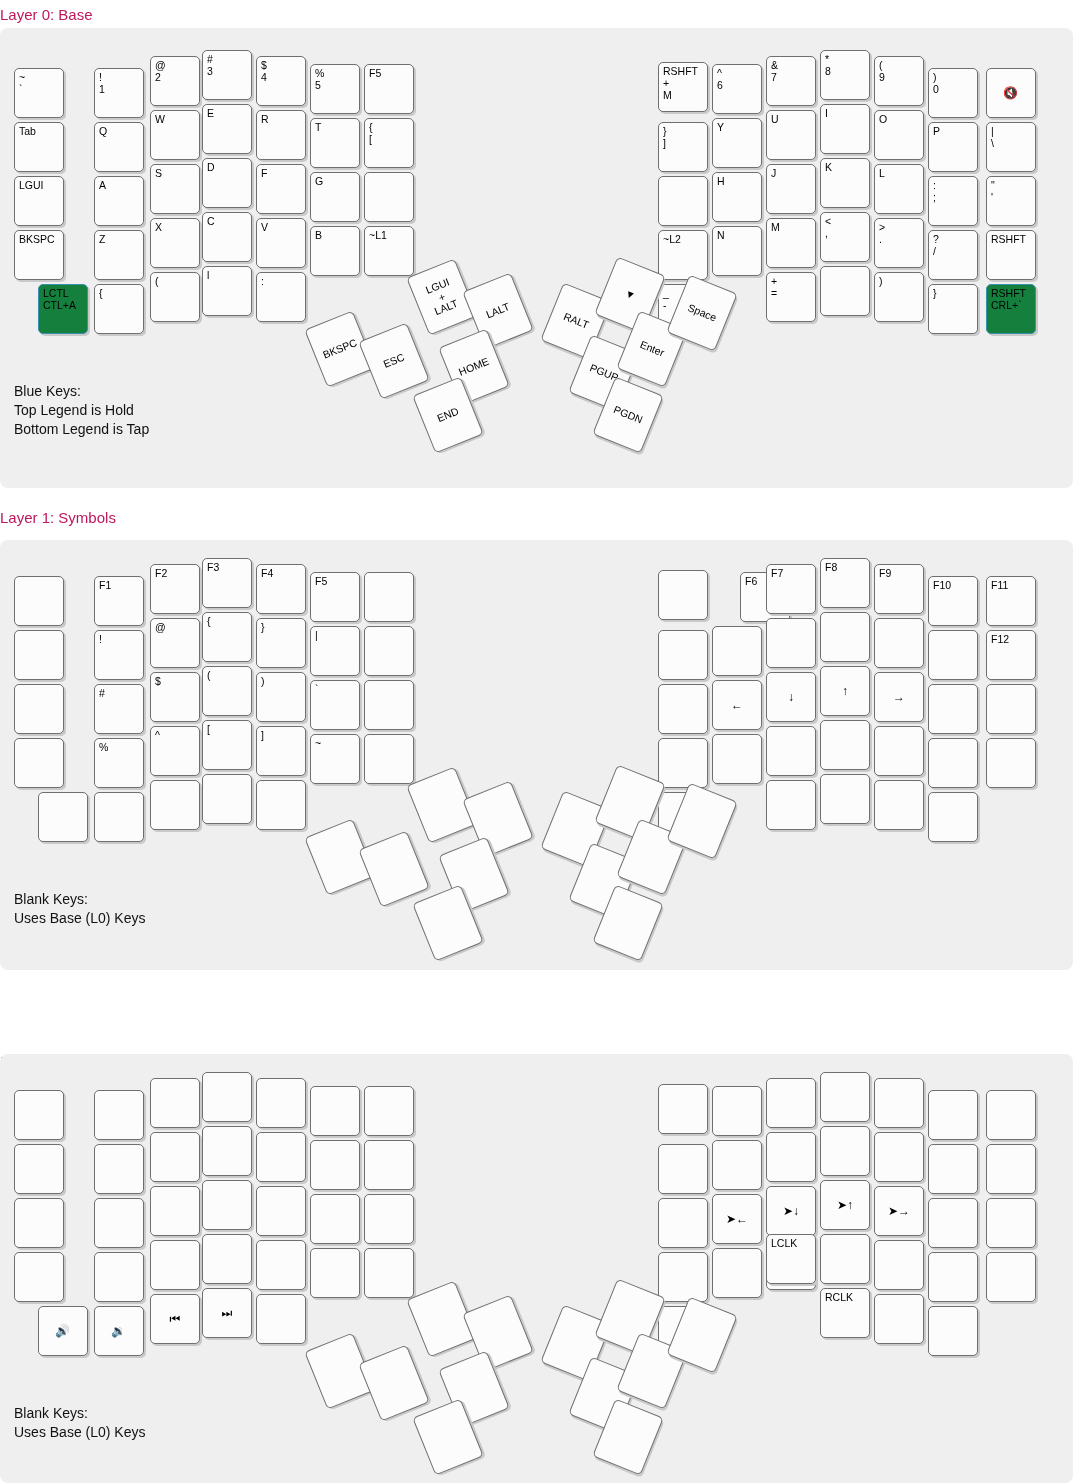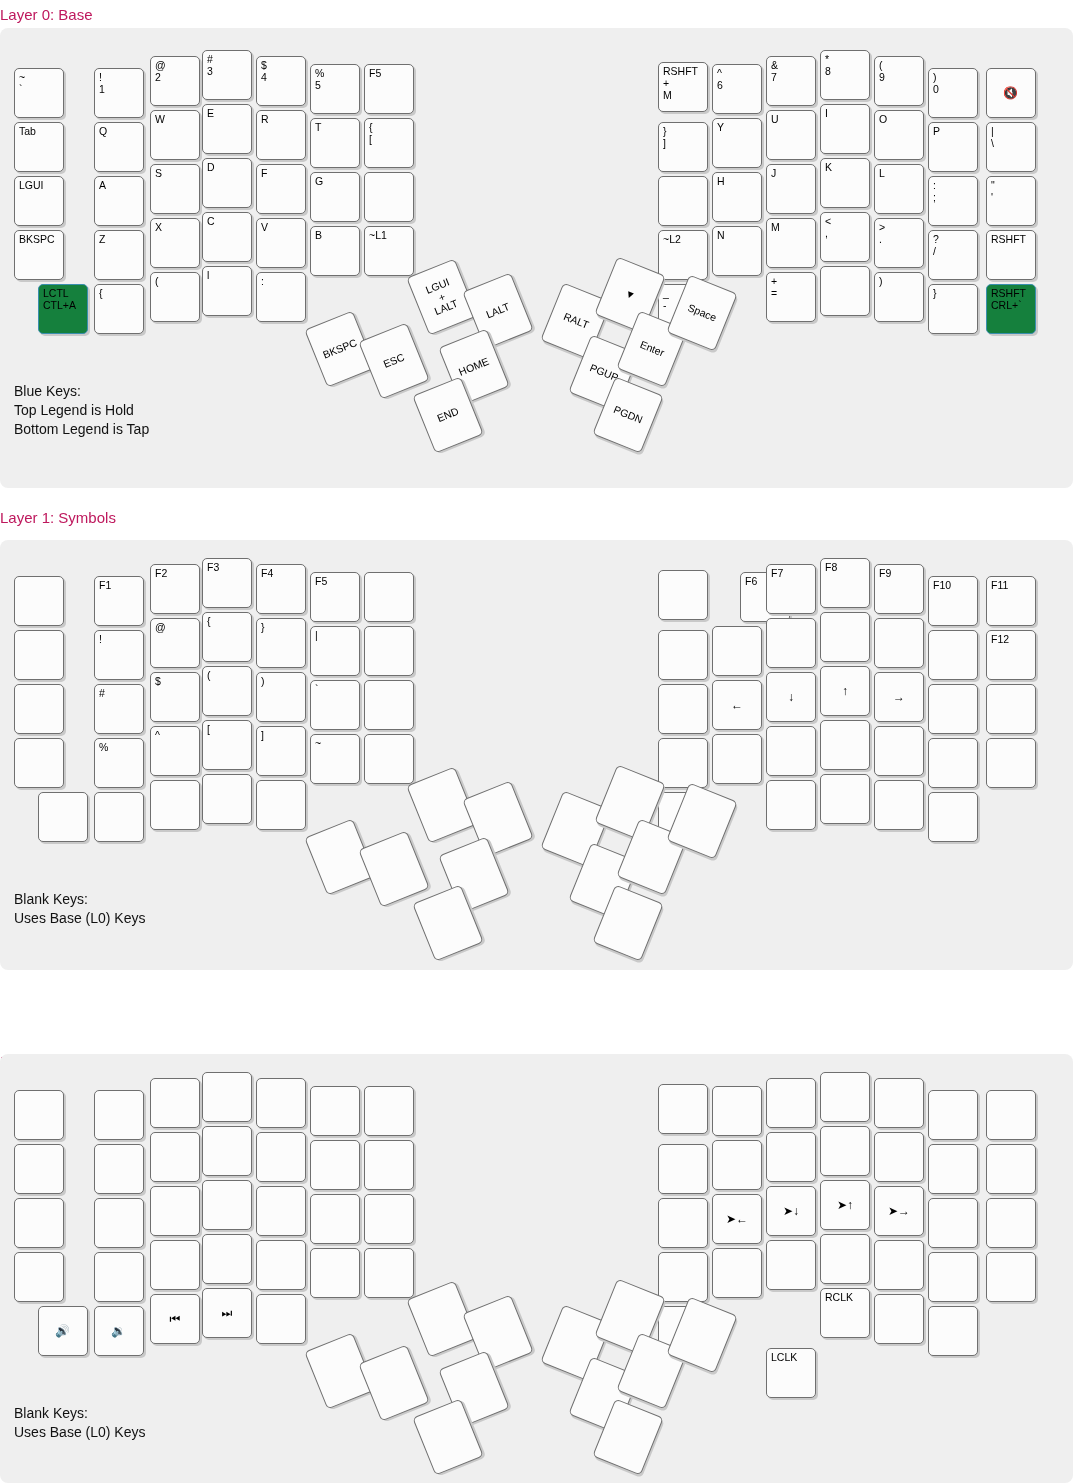--- a/index.html
+++ b/index.html
@@ -535,21 +535,21 @@
     <div class="key" style="left: 928px; top: 1198px;"></div>
     <div class="key" style="left: 986px; top: 1198px;"></div>
     <div class="key" style="left: 658px; top: 1252px;"></div>
     <div class="key" style="left: 712px; top: 1248px;"></div>
     <div class="key" style="left: 766px; top: 1240px;"></div>
     <div class="key" style="left: 820px; top: 1234px;"></div>
     <div class="key" style="left: 874px; top: 1240px;"></div>
     <div class="key" style="left: 928px; top: 1252px;"></div>
     <div class="key" style="left: 986px; top: 1252px;"></div>
     <div class="key" style="left: 658px; top: 1306px;"></div>
-    <div class="key" style="left: 766px; top: 1348px;">
+    <div class="key" style="left: 766px; top: 1234px;">
       <span class="lg l1">LCLK</span>
     </div>
     <div class="key" style="left: 820px; top: 1288px;">
       <span class="lg l1">RCLK</span>
     </div>
     <div class="key" style="left: 874px; top: 1294px;"></div>
     <div class="key" style="left: 928px; top: 1306px;"></div>
     <div class="key thumb" style="left: 314px; top: 1340px; transform: rotate(-22deg);">
       <span class="rot"></span>
     </div>

